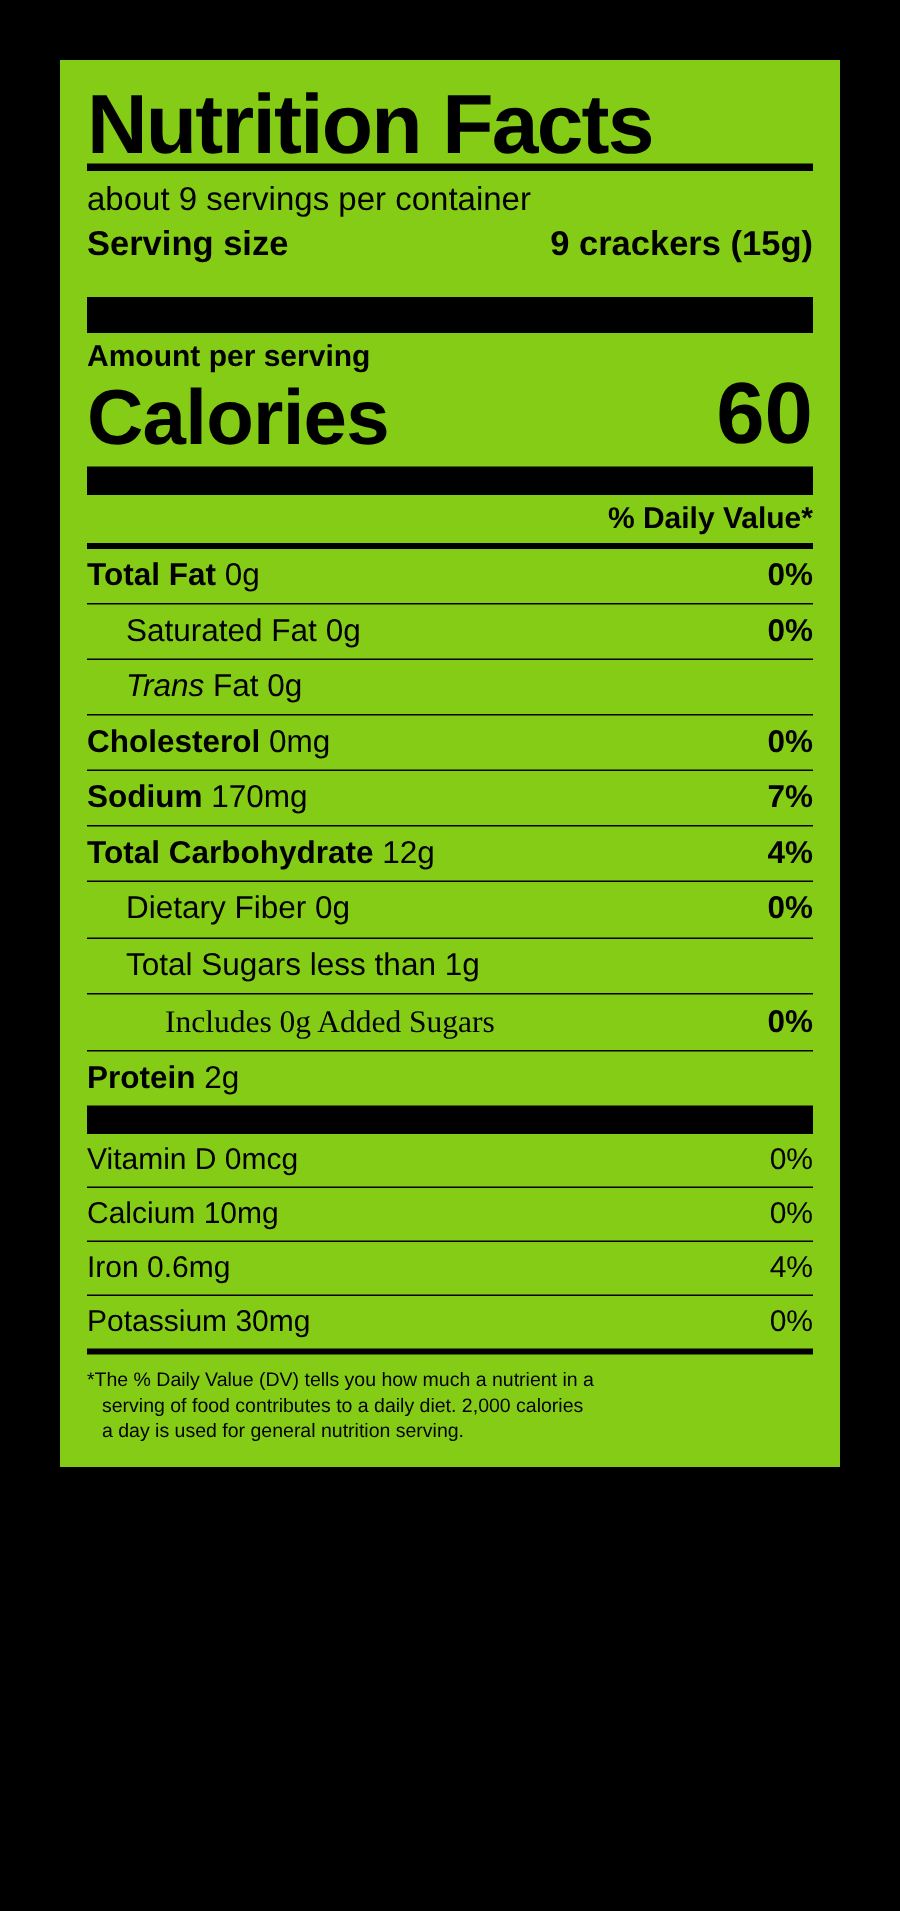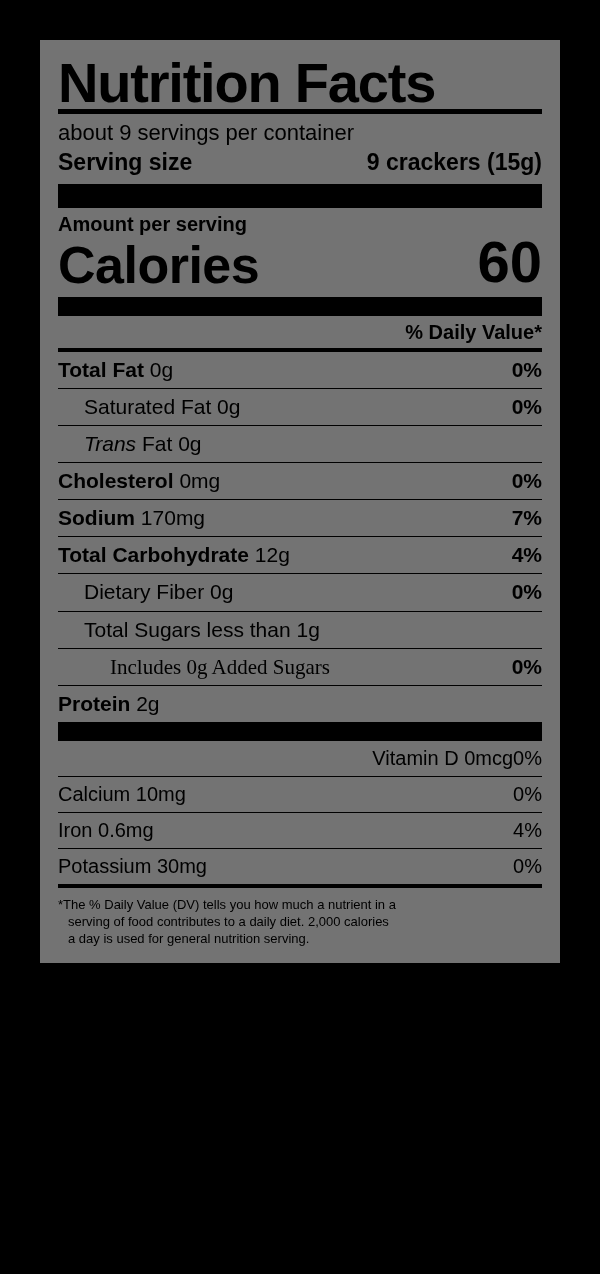--- a/index.html
+++ b/index.html
@@ -18,21 +18,21 @@
     width: 600px;
     height: 1274px;
     background: #000000;
     overflow: hidden;
   }
   .panel {
     position: absolute;
     left: 40px;
     top: 40px;
     width: 520px;
-    background: #737373;
+    background: #84cc16;
     box-sizing: border-box;
     padding: 14px 18px 16px 18px;
   }
   
   .nf-title {
     font-size: 56px;
     font-weight: bold;
     line-height: 0.95;
     letter-spacing: -1.2px;
     color: #000;
@@ -51,21 +51,21 @@
     margin-top: 5px;
     line-height: 1.25;
   }
   .serving-size-row {
     display: flex;
     justify-content: space-between;
     align-items: flex-start;
     font-size: 23px;
     font-weight: bold;
     margin-top: 2px;
-    margin-bottom: 8px;
+    margin-bottom: 22px;
   }
   .amount-per {
     font-size: 20px;
     font-weight: bold;
     margin-top: 5px;
   }
   .cal-row {
     display: flex;
     justify-content: space-between;
     align-items: flex-end;
@@ -100,21 +100,21 @@
   }
   .row.first { border-top: 4px solid #000; }
   .row .name { text-align: left; }
   .row .val { font-weight: bold; white-space: nowrap; }
   .b { font-weight: bold; text-align: right; }
   .it { font-style: italic; }
   .indent1 { padding-left: 26px; }
   .indent2 { padding-left: 52px; font-family: Liberation Serif, serif; }
   .vitamins .row { font-size: 20px; }
   .vitamins .val { font-weight: normal; }
-  .vitamins .row.firstv { border-top: none; justify-content: flex-end; }
+  .vitamins .row.firstv { border-top: none; }
   .footnote {
     font-size: 13px;
     line-height: 1.32;
     padding-top: 8px;
     border-top: 4px solid #000;
     margin-top: 0;
   }
   .footnote .ind { display: block; padding-left: 10px; text-indent: -10px; }
 </style>
 </head>

